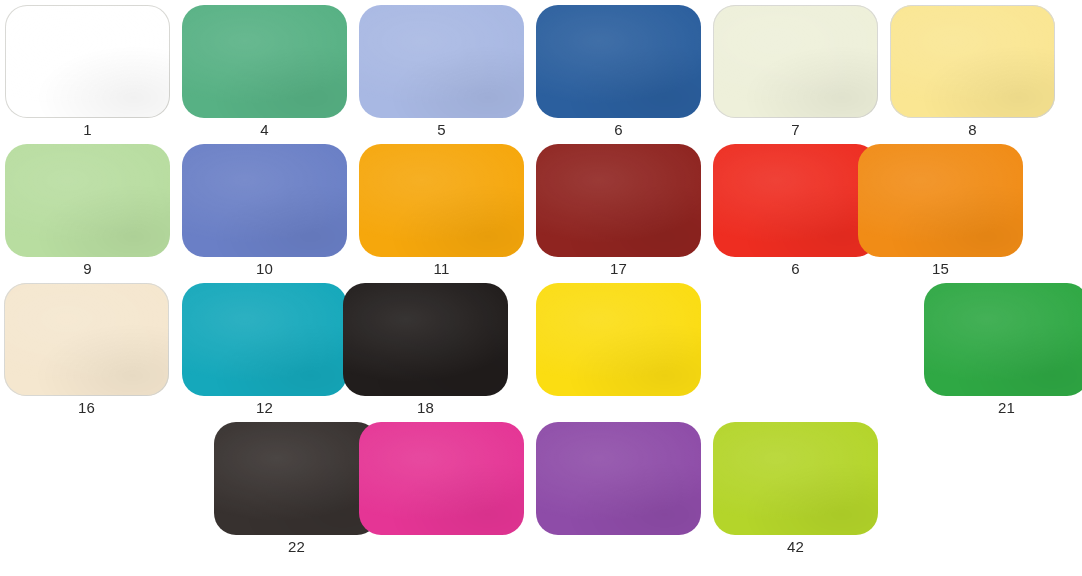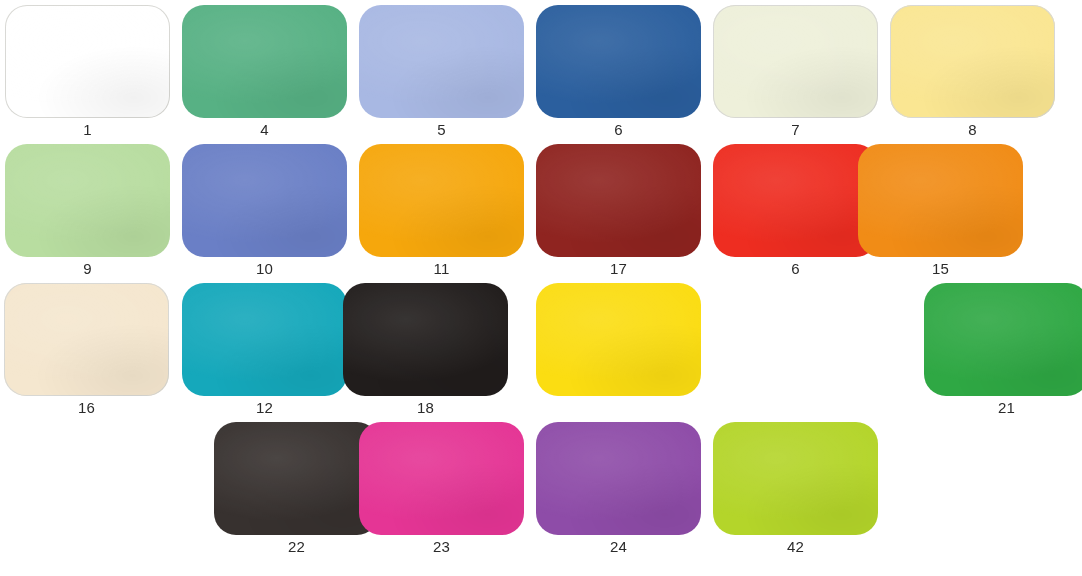--- a/index.html
+++ b/index.html
@@ -147,24 +147,22 @@
         <div class="swatch-label">21</div>
       </div>
     </div>
     <div class="swatch-row" style="top: 422px;">
       <div class="swatch-cell" style="left: 182px; margin-left: 32px;">
         <div class="swatch-chip" title="dark-charcoal" style="background: rgb(55, 49, 47);"></div>
         <div class="swatch-label">22</div>
       </div>
       <div class="swatch-cell" style="left: 359px;">
         <div class="swatch-chip" title="magenta-pink" style="background: rgb(229, 53, 149);"></div>
-        <div class="swatch-label">23</div>
       </div>
       <div class="swatch-cell" style="left: 536px;">
         <div class="swatch-chip" title="purple" style="background: rgb(142, 76, 168);"></div>
-        <div class="swatch-label">24</div>
       </div>
       <div class="swatch-cell" style="left: 713px;">
         <div class="swatch-chip" title="lime-green" style="background: rgb(180, 213, 42);"></div>
         <div class="swatch-label">42</div>
       </div>
     </div>
   </div>
 
 </body></html>

